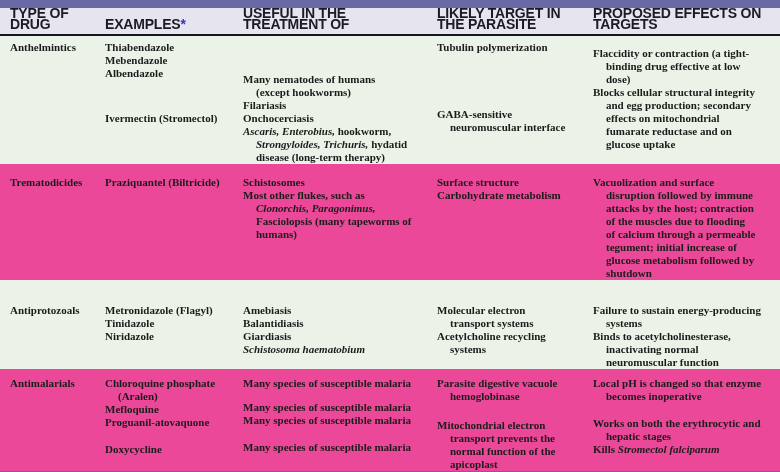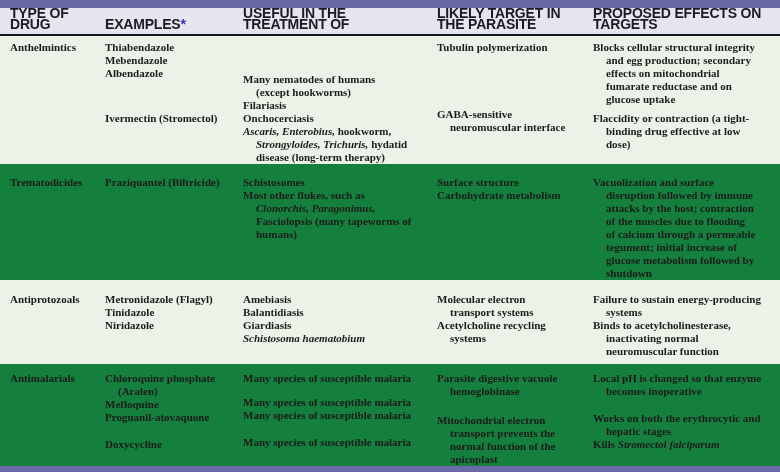--- a/index.html
+++ b/index.html
@@ -36,21 +36,21 @@
   }
   .th .ast{color:#3333cc;}
   
   .trow{
     display:grid;
     grid-template-columns:95px 138px 194px 156px 1fr;
     padding:0 7px 0 10px;
     box-sizing:border-box;
   }
   .trow.green{background:#ebf3e8;}
-  .trow.white{background:#15803d;}
+  .trow.white{background:#ec4899;}
   .td{padding-right:6px;}
   .blk{margin:0;font-weight:bold;}
   .ln{
     font-size:11px;
     line-height:13px;
     white-space:nowrap;
   }
   .ln.ind{padding-left:13px;}
   .it{font-style:italic;}
 </style>
@@ -101,31 +101,31 @@
         <div class="td">
           <div class="blk">
             <div class="ln"><span>Tubulin polymerization</span></div>
           </div>
           <div class="blk" style="margin-top: 54px;">
             <div class="ln"><span>GABA-sensitive</span></div>
             <div class="ln ind"><span>neuromuscular interface</span></div>
           </div>
         </div>
         <div class="td">
+          <div class="blk" style="margin-top: 6px;">
+            <div class="ln"><span>Flaccidity or contraction (a tight-</span></div>
+            <div class="ln ind"><span>binding drug effective at low</span></div>
+            <div class="ln ind"><span>dose)</span></div>
+          </div>
           <div class="blk">
             <div class="ln"><span>Blocks cellular structural integrity</span></div>
             <div class="ln ind"><span>and egg production; secondary</span></div>
             <div class="ln ind"><span>effects on mitochondrial</span></div>
             <div class="ln ind"><span>fumarate reductase and on</span></div>
             <div class="ln ind"><span>glucose uptake</span></div>
-          </div>
-          <div class="blk" style="margin-top: 6px;">
-            <div class="ln"><span>Flaccidity or contraction (a tight-</span></div>
-            <div class="ln ind"><span>binding drug effective at low</span></div>
-            <div class="ln ind"><span>dose)</span></div>
           </div>
         </div>
       </div>
       <div class="trow white" style="padding-top: 12px; min-height: 116px;">
         <div class="td">
           <div class="blk">
             <div class="ln"><span>Trematodicides</span></div>
           </div>
         </div>
         <div class="td">
@@ -154,21 +154,21 @@
             <div class="ln ind"><span>disruption followed by immune</span></div>
             <div class="ln ind"><span>attacks by the host; contraction</span></div>
             <div class="ln ind"><span>of the muscles due to flooding</span></div>
             <div class="ln ind"><span>of calcium through a permeable</span></div>
             <div class="ln ind"><span>tegument; initial increase of</span></div>
             <div class="ln ind"><span>glucose metabolism followed by</span></div>
             <div class="ln ind"><span>shutdown</span></div>
           </div>
         </div>
       </div>
-      <div class="trow green" style="padding-top: 13px; min-height: 84px;">
+      <div class="trow green" style="padding-top: 24px; min-height: 84px;">
         <div class="td">
           <div class="blk">
             <div class="ln"><span>Antiprotozoals</span></div>
           </div>
         </div>
         <div class="td">
           <div class="blk">
             <div class="ln"><span>Metronidazole (Flagyl)</span></div>
             <div class="ln"><span>Tinidazole</span></div>
             <div class="ln"><span>Niridazole</span></div>

